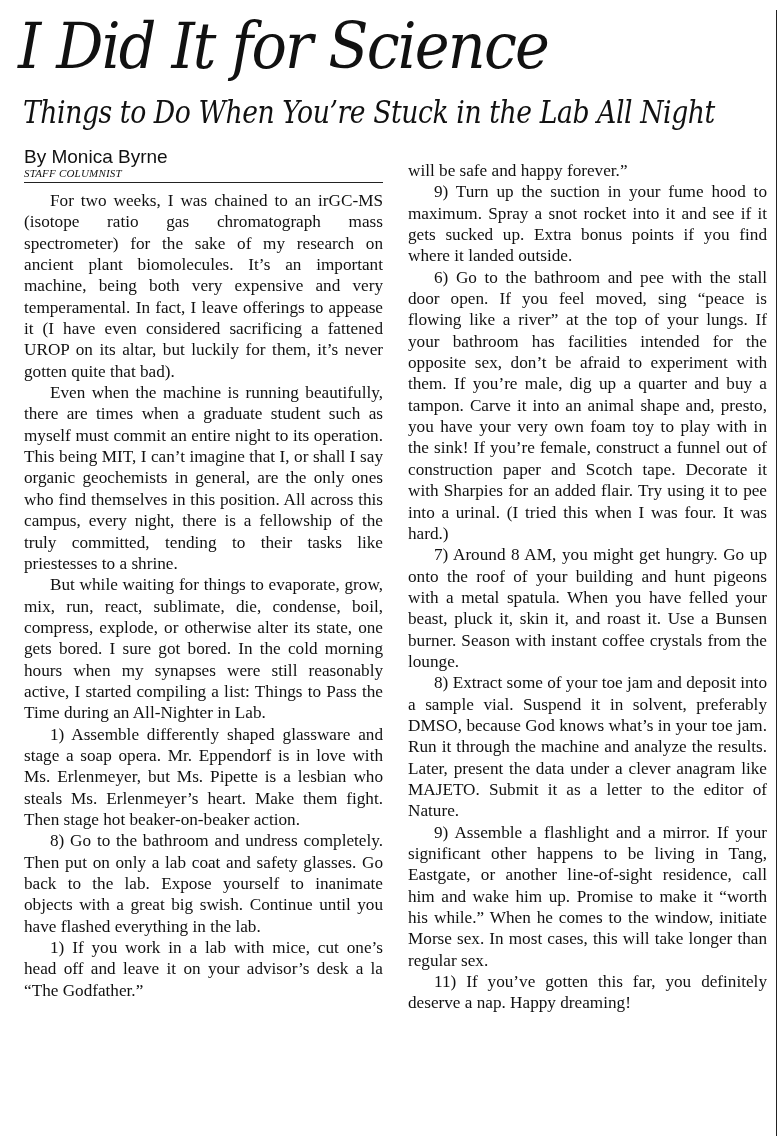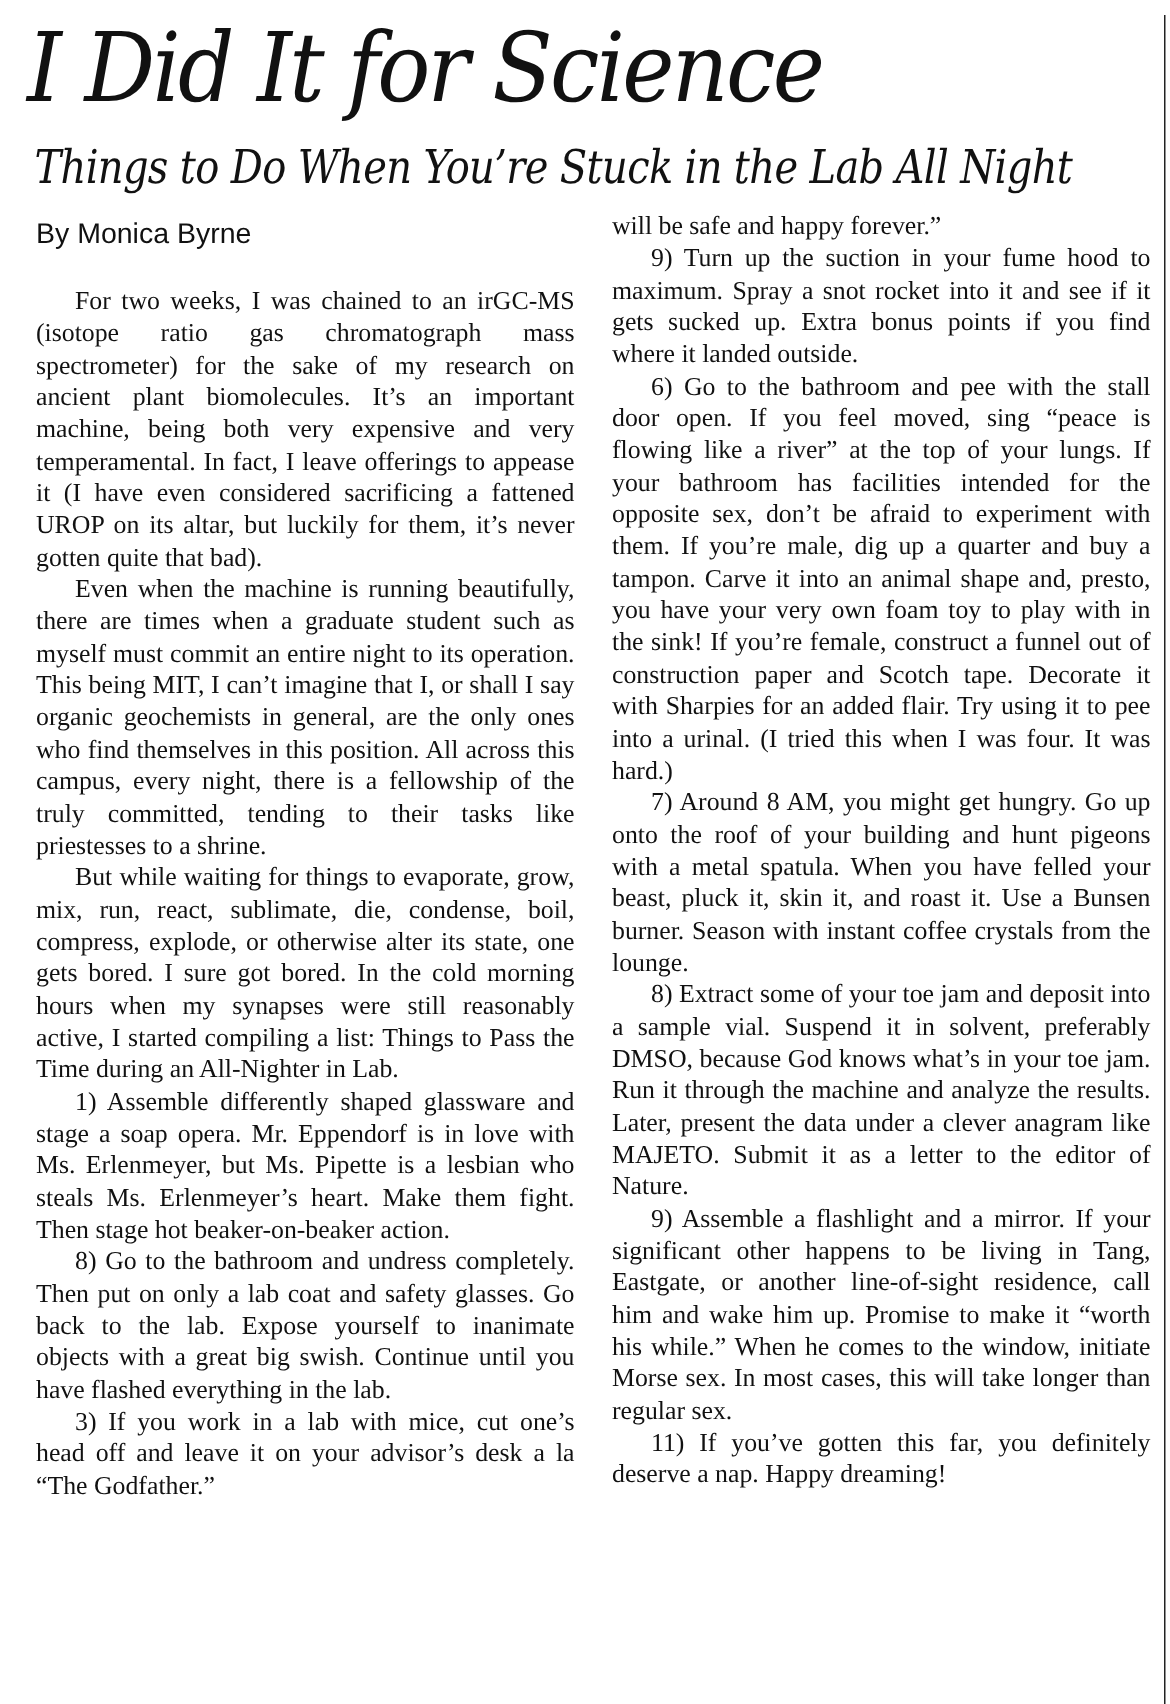--- a/index.html
+++ b/index.html
@@ -26,43 +26,44 @@
   .role {
     font-family:"Liberation Serif", serif; font-style:italic; font-size:11px; line-height:12px;
     letter-spacing:0.2px; padding-bottom:3px; border-bottom:1.5px solid #222;
   }
   .col {
     position:absolute;
     font-family:"Liberation Serif", serif; font-size:17.2px; line-height:21.35px;
     text-align:justify; hyphens:auto;
   }
   .col1 { left:24px; top:190px; width:359px; }
-  .col2 { left:408px; top:140px; width:359px; }
+  .col2 { left:408px; top:160px; width:359px; }
   .col p { margin:0; text-indent:26px; }
   .col p.cont { text-indent:0; }
 </style>
 </head>
 <body>
 
 <div class="right-rule"></div>
 
 <h1 class="headline">I Did It for Science</h1>
 <h2 class="subhead">Things to Do When You’re Stuck in the Lab All Night</h2>
 
 <div class="byline-block">
   <div class="byline">By Monica Byrne</div>
+  <div class="role">STAFF COLUMNIST</div>
 </div>
 
 <div class="col col1">
   <p>For two weeks, I was chained to an irGC-MS (isotope ratio gas chromatograph mass spectrometer) for the sake of my research on ancient plant biomolecules. It’s an important machine, being both very expensive and very temperamental. In fact, I leave offerings to appease it (I have even considered sacrificing a fattened UROP on its altar, but luckily for them, it’s never gotten quite that bad).</p>
   <p>Even when the machine is running beautiful­ly, there are times when a graduate student such as myself must commit an entire night to its op­eration. This being MIT, I can’t imagine that I, or shall I say organic geochemists in general, are the only ones who find themselves in this posi­tion. All across this campus, every night, there is a fellowship of the truly committed, tending to their tasks like priestesses to a shrine.</p>
   <p>But while waiting for things to evaporate, grow, mix, run, react, sublimate, die, condense, boil, compress, explode, or otherwise alter its state, one gets bored. I sure got bored. In the cold morning hours when my synapses were still reasonably active, I started compiling a list: Things to Pass the Time during an All-Nighter in Lab.</p>
   <p>1) Assemble differently shaped glassware and stage a soap opera. Mr. Eppendorf is in love with Ms. Erlenmeyer, but Ms. Pipette is a lesbian who steals Ms. Erlenmeyer’s heart. Make them fight. Then stage hot beaker-on-beaker action.</p>
   <p>8) Go to the bathroom and undress complete­ly. Then put on only a lab coat and safety glasses. Go back to the lab. Expose yourself to inanimate objects with a great big swish. Continue until you have flashed everything in the lab.</p>
-  <p>3) If you work in a lab with mice, cut one’s head off and leave it on your advisor’s desk a la “The Godfather.”</p>
+  <p>1) If you work in a lab with mice, cut one’s head off and leave it on your advisor’s desk a la “The Godfather.”</p>
 </div>
 
 <div class="col col2">
   <p class="cont">will be safe and happy forever.”</p>
   <p>9) Turn up the suction in your fume hood to maximum. Spray a snot rocket into it and see if it gets sucked up. Extra bonus points if you find where it landed outside.</p>
   <p>6) Go to the bathroom and pee with the stall door open. If you feel moved, sing “peace is flowing like a river” at the top of your lungs. If your bathroom has facilities intended for the opposite sex, don’t be afraid to experiment with them. If you’re male, dig up a quarter and buy a tampon. Carve it into an animal shape and, presto, you have your very own foam toy to play with in the sink! If you’re female, con­struct a funnel out of construction paper and Scotch tape. Decorate it with Sharpies for an added flair. Try using it to pee into a urinal. (I tried this when I was four. It was hard.)</p>
   <p>7) Around 8 AM, you might get hungry. Go up onto the roof of your building and hunt pigeons with a metal spatula. When you have felled your beast, pluck it, skin it, and roast it. Use a Bunsen burner. Season with instant cof­fee crystals from the lounge.</p>
   <p>8) Extract some of your toe jam and deposit into a sample vial. Suspend it in solvent, pref­erably DMSO, because God knows what’s in your toe jam. Run it through the machine and analyze the results. Later, present the data un­der a clever anagram like MAJETO. Submit it as a letter to the editor of Nature.</p>
   <p>9) Assemble a flashlight and a mirror. If your significant other happens to be living in Tang, Eastgate, or another line-of-sight resi­dence, call him and wake him up. Promise to make it “worth his while.” When he comes to the window, initiate Morse sex. In most cases, this will take longer than regular sex.</p>
   <p>11) If you’ve gotten this far, you definitely deserve a nap. Happy dreaming!</p>

